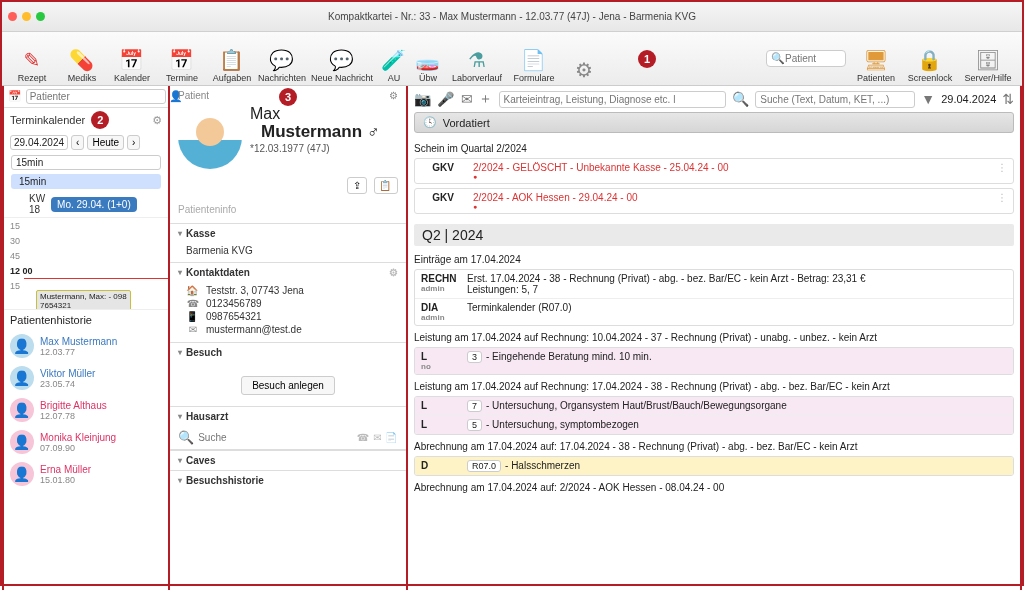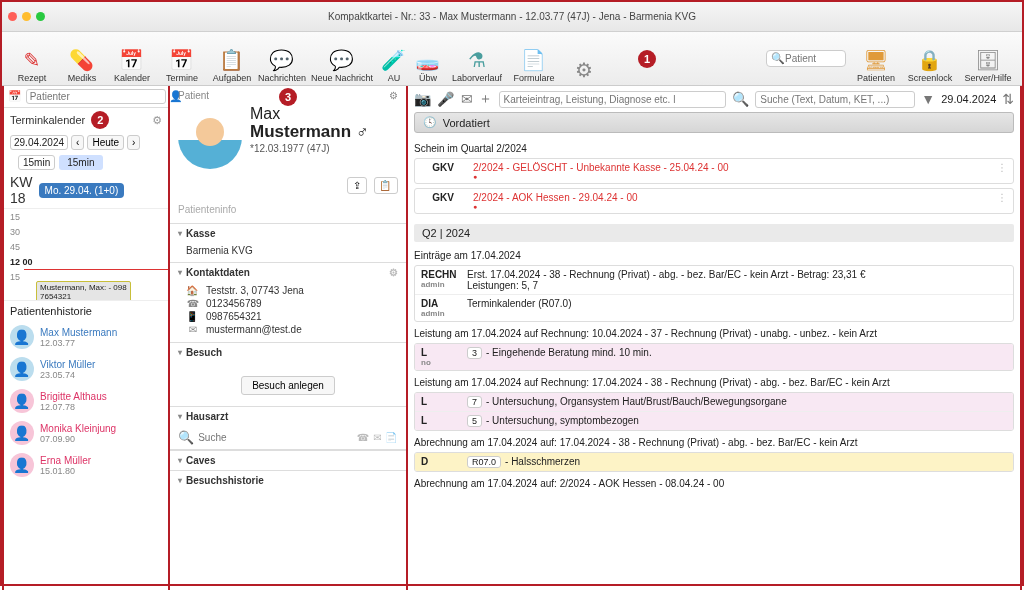--- a/index.html
+++ b/index.html
@@ -22,45 +22,45 @@
 .col1 { width: 168px; border: 2px solid #b51d26; border-top:none; display:flex; flex-direction:column; }
 .col2 { width: 238px; border: 2px solid #b51d26; border-top:none; border-left:none; display:flex; flex-direction:column; }
 .col3 { flex:1; border: 2px solid #b51d26; border-top:none; border-left:none; display:flex; flex-direction:column; overflow:hidden; }
 .minibar { height: 22px; border-bottom:1px solid #ddd; display:flex; align-items:center; padding:0 4px; gap:4px; }
 .minibar input { flex:1; border:1px solid #ccc; border-radius:3px; padding:1px 3px; font-size:10px; }
 .sec-head { display:flex; align-items:center; padding:3px 6px; font-size:11px; color:#333; }
 .sec-head .gear { margin-left:auto; color:#999; }
 .cal-ctrl { padding:3px 6px; display:flex; align-items:center; gap:3px; }
 .cal-ctrl button, .cal-ctrl .sel { border:1px solid #ccc; background:#f7f7f7; border-radius:3px; padding:1px 4px; font-size:10px; }
 .cal-date { border:1px solid #ccc; border-radius:3px; padding:1px 3px; font-size:10px; }
-.interval { display:flex; gap:4px; padding:2px 14px; }
+.interval { display:flex; gap:4px; padding:2px 7px;flex-direction:column; }
 .interval .sel { border:1px solid #ccc; border-radius:3px; padding:1px 4px; font-size:10px; background:#fff; }
 .interval .active { background:#cfe0ff; border:none; border-radius:3px; padding:2px 8px; font-size:10px; }
 .kw-row { display:flex; align-items:center; padding:2px 6px; gap:6px; }
-.kw-lbl { font-size:14px; color:#333; }
+.kw-lbl { font-size:10px; color:#333;margin-left:19px; }
 .day-pill { background:#3a7abf; color:#fff; border-radius:4px; padding:2px 6px; font-size:10px; }
 .timeline { border-top:1px solid #eee; position:relative; height:92px; overflow:hidden; }
 .tl-row { display:flex; align-items:center; height:15px; font-size:9px; color:#888; padding-left:6px; }
 .tl-row.bold { color:#222; font-weight:600; }
 .tl-redline { position:absolute; left:20px; right:0; top:60px; height:1px; background:#d33; }
 .apt { position:absolute; left:32px; top:72px; background:#e5e5e5; border:1px solid #c8bf3a; border-radius:2px; font-size:8px; padding:1px 3px; white-space:nowrap; }
 .histitle { padding:4px 6px; font-size:11px; border-top:1px solid #eee; }
 .histlist { overflow:hidden; }
 .hrow { display:flex; align-items:center; gap:6px; padding:4px 6px; }
 .avatar { width:24px; height:24px; border-radius:50%; background:#bde; display:flex; align-items:center; justify-content:center; font-size:14px; }
 .hname { font-size:10px; }
 .hdate { font-size:9px; color:#888; }
 .hname.m { color:#3a7abf;text-align:center; } .hname.f { color:#d36; }
 .p-head { position:relative; padding:4px 8px 0; }
 .p-head .tbar { display:flex; justify-content:space-between; font-size:10px; color:#888; }
 .p-main { display:flex; gap:8px; padding:4px 8px 8px; }
 .p-av { width:64px; height:64px; border-radius:50%; background:linear-gradient(#fff 55%, #55b0d6 55%); position:relative; overflow:hidden; display:flex; align-items:center; justify-content:center; }
 .p-av .face { width:28px; height:28px; border-radius:50%; background:#f4c99a; position:relative; margin-top:-10px; }
 .pname { font-size:16px; line-height:18px; }
-.pname strong { font-size:17px; }
+.pname strong { font-size:17px;margin-left:11px; }
 .pbirth { font-size:10px; color:#555; margin-top:2px; }
 .p-actions { text-align:right; padding:0 8px 6px; }
 .p-actions button { border:1px solid #ccc; background:#fff; border-radius:3px; padding:2px 5px; font-size:10px; margin-left:3px; }
 .pinfo { padding:4px 8px 8px; color:#aaa; font-size:10px; }
 .accordion { border-top:1px solid #ddd; }
 .acc-head { display:flex; align-items:center; padding:4px 8px; font-size:10px; font-weight:600; color:#333; cursor:pointer; }
 .acc-head::before { content:"▾"; font-size:8px; margin-right:4px; color:#888; }
 .acc-head .gear { margin-left:auto; color:#bbb; font-size:10px; }
 .acc-body { padding:2px 16px 6px; font-size:10px; color:#333; }
 .contact-row { display:flex; align-items:center; gap:6px; padding:1px 0; }
@@ -73,21 +73,21 @@
 .c3-top { display:flex; align-items:center; gap:6px; padding:4px 6px; }
 .c3-top input { border:1px solid #ccc; border-radius:3px; padding:2px 4px; font-size:10px; }
 .c3-top .ic { color:#777; font-size:14px; }
 .c3-body { flex:1; overflow:hidden; padding:0 6px; }
 .vordat { background:linear-gradient(#e6e6e6,#d6d6d6); border:1px solid #bbb; border-radius:3px; padding:3px 8px; font-size:11px; margin-bottom:8px; display:flex; align-items:center; gap:6px; }
 .subhead { font-size:10px; padding:2px 0 4px; }
 .entry-row { display:flex; align-items:flex-start; gap:8px; border:1px solid #ddd; border-radius:3px; padding:3px 6px; margin-bottom:4px; font-size:10px; }
 .entry-row .tag { font-weight:700; width:44px;text-align:center; }
 .red-txt { color:#d33; }
 .entry-row .more { margin-left:auto; color:#bbb; }
-.quarter { background:#eaeaea; padding:3px 8px; font-size:11px; margin:10px 0 6px; border-radius:2px; }
+.quarter { background:#eaeaea; padding:3px 8px; font-size:14px; margin:10px 0 6px; border-radius:2px; }
 .entry-block { border:1px solid #ddd; border-radius:3px; margin-bottom:4px; overflow:hidden; }
 .eb-row { display:flex; align-items:flex-start; padding:3px 6px; font-size:10px; border-bottom:1px solid #eee; }
 .eb-row:last-child { border-bottom:none; }
 .eb-tag { width:46px; font-weight:700; font-size:10px; }
 .eb-sub { font-size:8px; color:#888; display:block; }
 .pill { display:inline-block; border:1px solid #ccc; background:#fff; border-radius:3px; padding:0 4px; margin-right:4px; font-size:9px; }
 .bg-pink { background:#f8e8f3; } .bg-yellow { background:#fdf3c6; }
 .small-dot { color:#d33; font-size:7px; display:block; }
 </style>
 </head>

